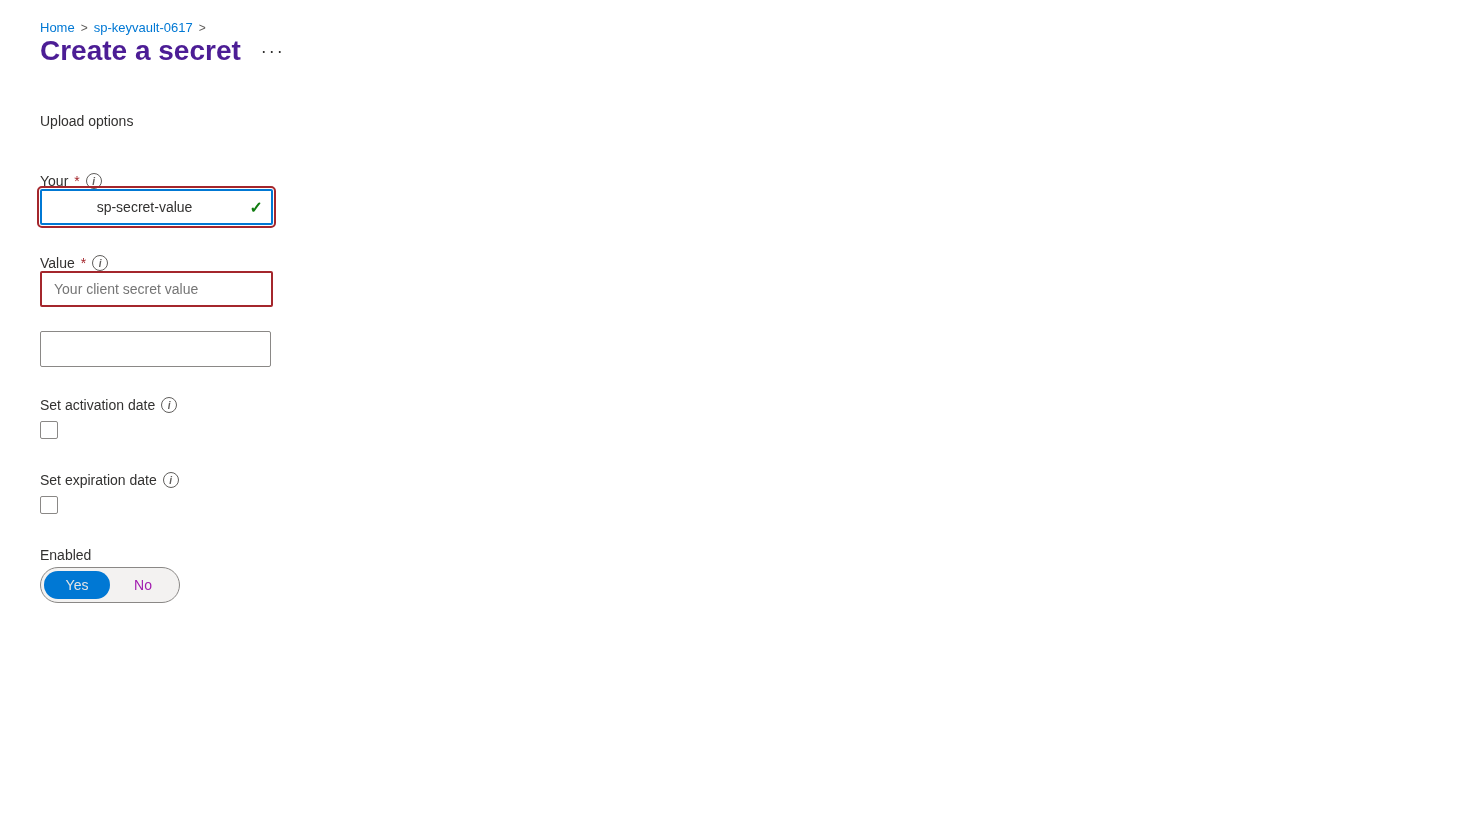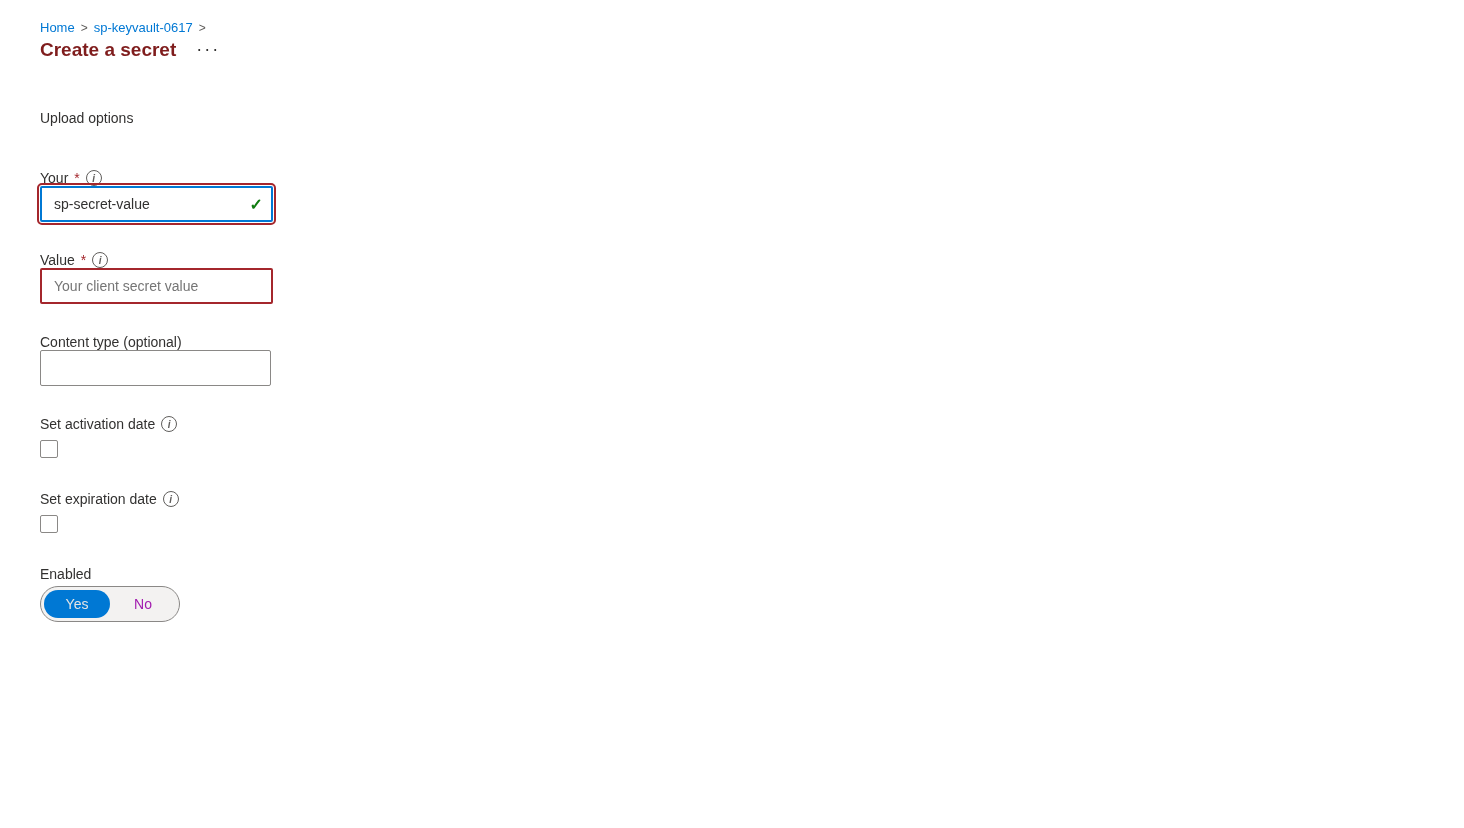--- a/index.html
+++ b/index.html
@@ -42,23 +42,23 @@
 
     
     .page-header {
       display: flex;
       align-items: center;
       gap: 12px;
       margin-bottom: 40px;
     }
 
     .page-title {
-      font-size: 19px;
+      font-size: 28px;
       font-weight: 600;
-      color: #7f1d1d;
+      color: #4c1d95;
     }
 
     .more-options-btn {
       background: none;
       border: none;
       cursor: pointer;
       color: #323130;
       font-size: 18px;
       padding: 4px 8px;
       border-radius: 2px;
@@ -164,20 +164,21 @@
       position: relative;
       width: 100%;
     }
 
     
     .name-input-wrapper .form-input {
       border-color: #0078d4;
       border-width: 2px;
       outline: 2px solid #a4262c;
       outline-offset: 1px;
+      text-align: center;
     }
 
     
     .value-input-wrapper .form-input {
       border-color: #a4262c;
       border-width: 2px;
     }
 
     .check-icon {
       position: absolute;
@@ -286,23 +287,20 @@
         <span class="info-icon">i</span>
       </div>
       <div class="form-control-col">
         <div class="input-wrapper value-input-wrapper">
           <input type="text" class="form-input" placeholder="Your client secret value" style="">
         </div>
       </div>
     </div>
 
     <div class="form-row">
-      <div class="form-label-col">
-        <span>Content type (optional)</span>
-      </div>
       <div class="form-control-col">
         <div class="input-wrapper">
           <input type="text" class="form-input" style="">
         </div>
       </div>
     </div>
 
     <div class="form-row">
       <div class="form-label-col">
         <span>Set activation date</span>

